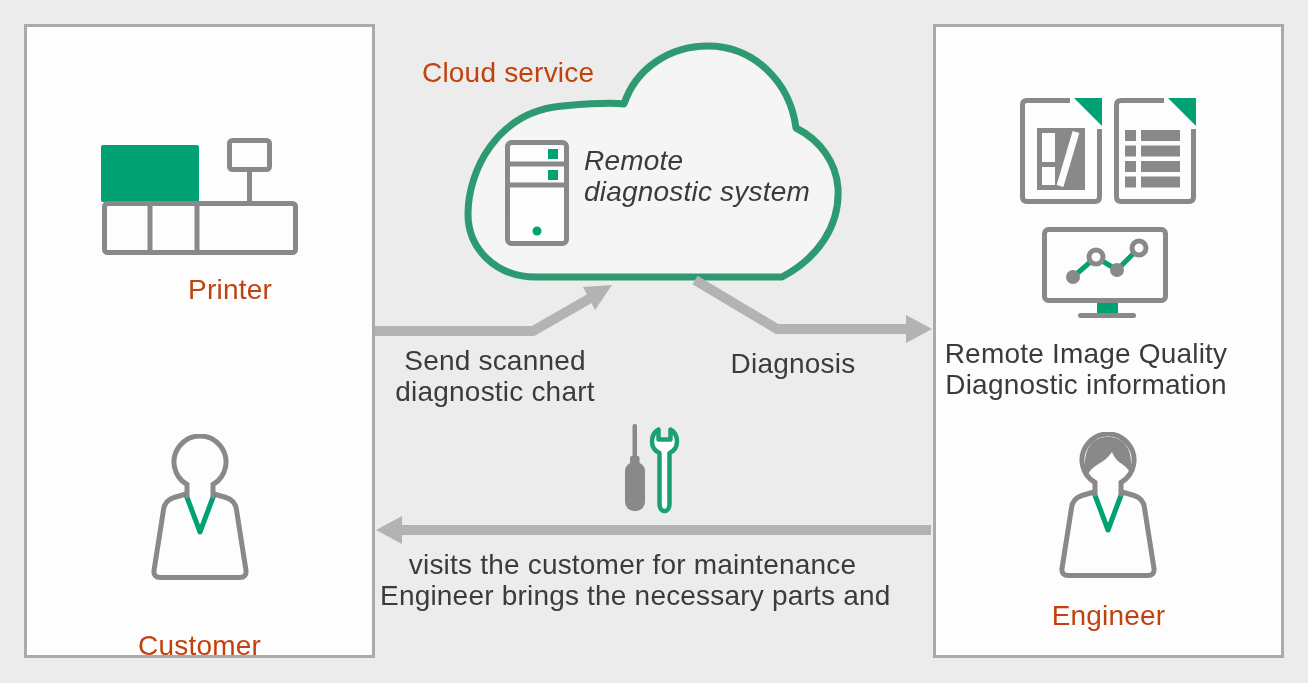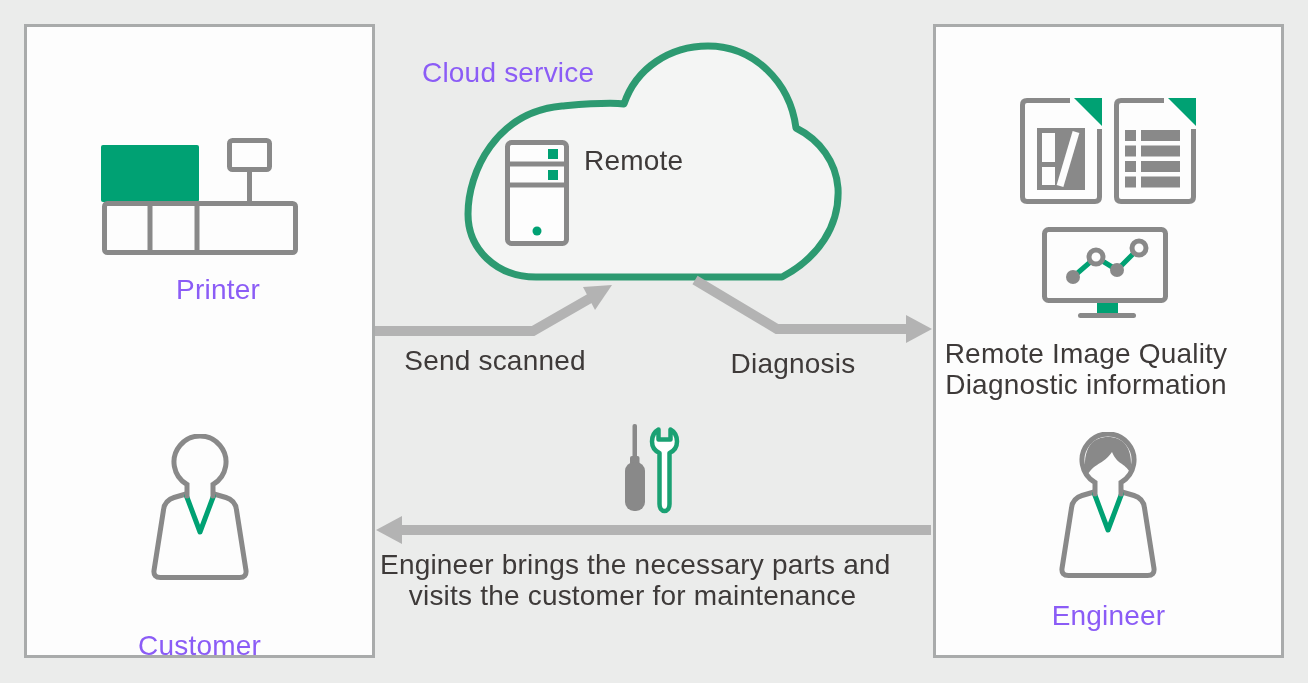--- a/index.html
+++ b/index.html
@@ -9,21 +9,21 @@
     font-family:"Liberation Sans", sans-serif;
     color:#3e3a39;
   }
   .abs{position:absolute;}
   .panel{
     position:absolute;top:24px;width:345px;height:628px;
     background:#fdfdfd;border:3px solid #a9abab;
   }
   .lbl{
     position:absolute;font-size:28px;line-height:31px;text-align:center;
-    color:#8b5cf6;letter-spacing:.2px;white-space:nowrap;
+    color:#c2410c;letter-spacing:.2px;white-space:nowrap;
   }
   .lines{position:absolute;font-size:28px;line-height:31px;text-align:center;letter-spacing:.2px;}
   .lines span{display:block;white-space:nowrap;}
   .left-lines span{text-align:left;}
   svg{display:block;}
 </style>
 </head>
 <body>
 
 <div class="panel" style="left:24px;"></div>
@@ -40,33 +40,34 @@
 
 <svg class="abs" style="left:503px;top:138px;" width="68" height="110" viewBox="0 0 68 110">
   <rect x="4.5" y="4.5" width="59" height="101" rx="4" fill="#fdfdfd" stroke="#898989" stroke-width="5"></rect>
   <line x1="5" y1="26" x2="63" y2="26" stroke="#898989" stroke-width="5"></line>
   <line x1="5" y1="47" x2="63" y2="47" stroke="#898989" stroke-width="5"></line>
   <rect x="45" y="11" width="10" height="10" fill="#00a173"></rect>
   <rect x="45" y="32" width="10" height="10" fill="#00a173"></rect>
   <circle cx="34" cy="93" r="4.5" fill="#00a173"></circle>
 </svg>
 
-<div class="lines left-lines" style="left:584px;top:145px;">
+<div class="lines left-lines" style="left:584px;top:145px;font-style:italic;">
   <span>Remote</span>
+  <span>diagnostic system</span>
 </div>
 
 <svg class="abs" style="left:98px;top:133px;" width="204" height="126" viewBox="0 0 204 126">
   <rect x="3" y="12" width="98" height="57" rx="2" fill="#00a173"></rect>
   <rect x="131.5" y="7.5" width="40" height="29" rx="3" fill="#fdfdfd" stroke="#898989" stroke-width="5"></rect>
   <line x1="151.5" y1="36" x2="151.5" y2="70" stroke="#898989" stroke-width="5"></line>
   <rect x="6.5" y="70.5" width="191" height="49" rx="3" fill="#fdfdfd" stroke="#898989" stroke-width="5"></rect>
   <line x1="52" y1="71" x2="52" y2="119" stroke="#898989" stroke-width="5"></line>
   <line x1="99" y1="71" x2="99" y2="119" stroke="#898989" stroke-width="5"></line>
 </svg>
-<div class="lbl" style="left:20px;top:274px;width:396px;">Printer</div>
+<div class="lbl" style="left:32px;top:274px;width:396px;">Printer</div>
 
 <svg class="abs" style="left:150px;top:434px;" width="100" height="152" viewBox="0 0 100 152">
   <path d="M 36 60 L 24 63.5 Q 14.5 66.5 13.5 76 L 4 136.5 Q 3.2 143.5 10.5 143.5 L 89.5 143.5
            Q 96.8 143.5 96 136.5 L 86.5 76 Q 85.5 66.5 76 63.5 L 64 60" fill="#fdfdfd" stroke="#898989" stroke-width="5" stroke-linejoin="round"></path>
   <path d="M 36.5 62 L 50 98 L 63.5 62" fill="#fdfdfd" stroke="#00a173" stroke-width="5" stroke-linecap="round" stroke-linejoin="round"></path>
   <path d="M 37 62 L 37 50.5 A 26 26 0 1 1 63 50.5 L 63 62" fill="#fdfdfd" stroke="#898989" stroke-width="5" stroke-linecap="round"></path>
 </svg>
 <div class="lbl" style="left:24px;top:599px;width:351px;margin-top:31px;">Customer</div>
 
 <svg class="abs" style="left:1018px;top:96px;" width="178" height="110" viewBox="0 0 178 110">
@@ -138,22 +139,23 @@
     <rect x="20" y="36" width="9.5" height="10" rx="2"></rect>
     <rect x="15" y="42" width="20" height="49" rx="9"></rect>
   </g>
   <path d="M 48.5 9.5 C 44 12 42 16.5 42 21.5 C 42 27 45 31 49.5 33 L 49.5 84
            C 49.5 88.5 51.7 91 54.5 91 C 57.3 91 59.5 88.5 59.5 84 L 59.5 33
            C 64 31 67 27 67 21.5 C 67 16.5 65 12 60.5 9.5 L 60.5 19.5 L 48.5 19.5 Z" fill="#ffffff" stroke="#1aa173" stroke-width="4.5" stroke-linejoin="round"></path>
 </svg>
 
 <div class="lines" style="left:370px;top:345px;width:250px;">
   <span>Send scanned</span>
+  <span>diagnostic chart</span>
 </div>
 
 <div class="lines" style="left:655px;top:348px;width:276px;">
   <span>Diagnosis</span>
 </div>
 
 <div class="lines" style="left:380px;top:549px;width:505px;">
+  <span>visits the customer for maintenance</span>
   <span>Engineer brings the necessary parts and</span>
-  <span>visits the customer for maintenance</span>
 </div>
 
 </body></html>

